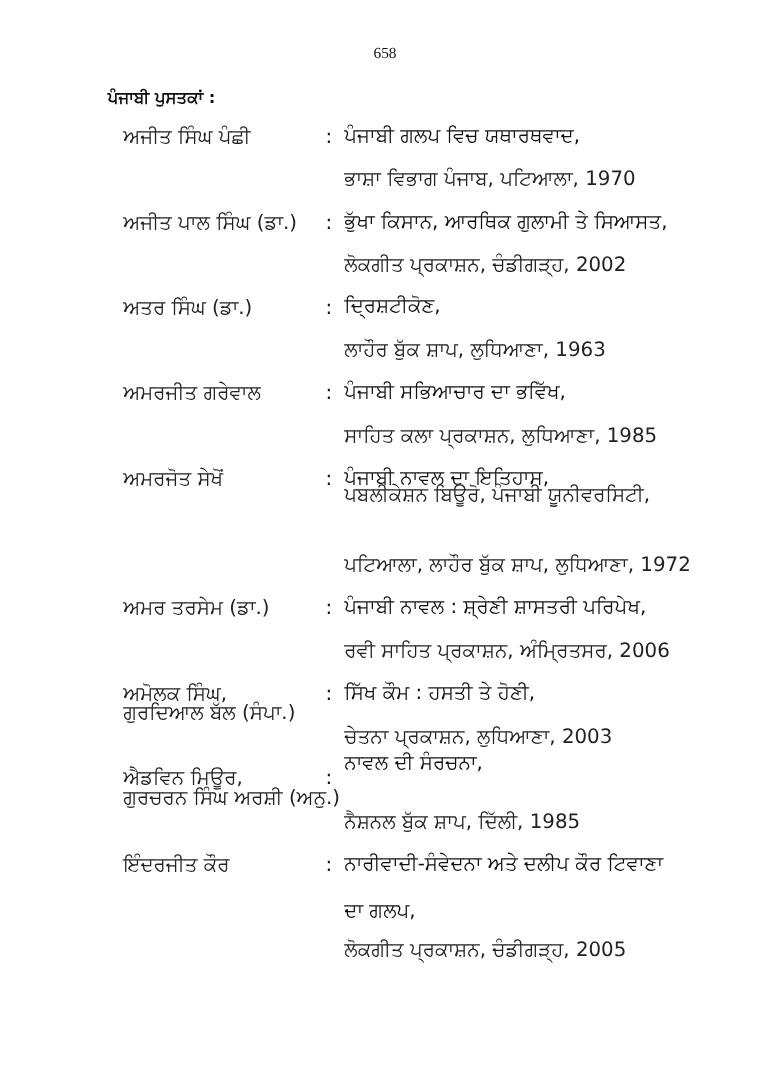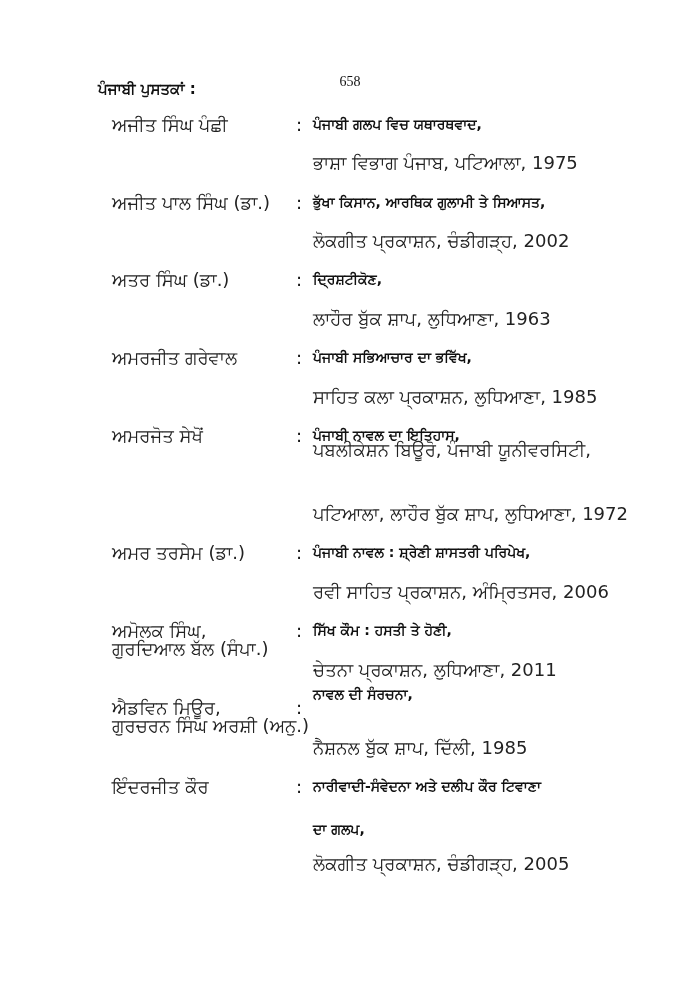--- a/index.html
+++ b/index.html
@@ -1,34 +1,34 @@
 <!DOCTYPE html>
 <html><head>
 <meta charset="utf-8">
 <style>
   html, body { margin: 0; padding: 0; background: #ffffff; }
   body { width: 700px; height: 989px; position: relative; overflow: hidden; color: #111; font-family: "DejaVu Sans", sans-serif; }
-  .page-number { position: absolute; top: 42px; left: 0; width: 700px; text-align: center; font-family: "Liberation Serif", serif; font-size: 14px; margin-top: 32px; }
+  .page-number { position: absolute; top: 42px; left: 0; width: 700px; text-align: center; font-family: "Liberation Serif", serif; font-size: 14px; }
   .heading { position: absolute; top: 80px; left: 98px; font-size: 15px; font-weight: bold; }
   .line { position: absolute; font-size: 18px; white-space: nowrap; line-height: 16px; }
   .author { left: 112px; color: #222; }
   .colon { left: 296px; }
-  .title { left: 313px; font-weight: bold; font-size: 14px; }
+  .title { left: 313px; font-weight: normal; font-size: 18px; }
   .pub { left: 313px; color: #222; }
 </style>
 </head>
 <body>
 
 <div class="page-number">658</div>
 <div class="heading">ਪੰਜਾਬੀ ਪੁਸਤਕਾਂ :</div>
 
 <div class="line author" style="top:117px">ਅਜੀਤ ਸਿੰਘ ਪੰਛੀ</div>
 <div class="line colon" style="top:117px">:</div>
 <div class="line title" style="top:116px">ਪੰਜਾਬੀ ਗਲਪ ਵਿਚ ਯਥਾਰਥਵਾਦ,</div>
-<div class="line pub" style="top:155px">ਭਾਸ਼ਾ ਵਿਭਾਗ ਪੰਜਾਬ, ਪਟਿਆਲਾ, 1975</div>
+<div class="line pub" style="top:155px">ਭਾਸ਼ਾ ਵਿਭਾਗ ਪੰਜਾਬ, ਪਟਿਆਲਾ, 1970</div>
 
 <div class="line author" style="top:195px">ਅਜੀਤ ਪਾਲ ਸਿੰਘ (ਡਾ.)</div>
 <div class="line colon" style="top:195px">:</div>
 <div class="line title" style="top:194px">ਭੁੱਖਾ ਕਿਸਾਨ, ਆਰਥਿਕ ਗੁਲਾਮੀ ਤੇ ਸਿਆਸਤ,</div>
 <div class="line pub" style="top:233px">ਲੋਕਗੀਤ ਪ੍ਰਕਾਸ਼ਨ, ਚੰਡੀਗੜ੍ਹ, 2002</div>
 
 <div class="line author" style="top:272px">ਅਤਰ ਸਿੰਘ (ਡਾ.)</div>
 <div class="line colon" style="top:272px">:</div>
 <div class="line title" style="top:271px">ਦ੍ਰਿਸ਼ਟੀਕੋਣ,</div>
 <div class="line pub" style="top:311px">ਲਾਹੌਰ ਬੁੱਕ ਸ਼ਾਪ, ਲੁਧਿਆਣਾ, 1963</div>
@@ -46,21 +46,21 @@
 
 <div class="line author" style="top:545px">ਅਮਰ ਤਰਸੇਮ (ਡਾ.)</div>
 <div class="line colon" style="top:545px">:</div>
 <div class="line title" style="top:544px">ਪੰਜਾਬੀ ਨਾਵਲ : ਸ਼੍ਰੇਣੀ ਸ਼ਾਸਤਰੀ ਪਰਿਪੇਖ,</div>
 <div class="line pub" style="top:584px">ਰਵੀ ਸਾਹਿਤ ਪ੍ਰਕਾਸ਼ਨ, ਅੰਮ੍ਰਿਤਸਰ, 2006</div>
 
 <div class="line author" style="top:623px">ਅਮੋਲਕ ਸਿੰਘ,</div>
 <div class="line author" style="top:641px">ਗੁਰਦਿਆਲ ਬੱਲ (ਸੰਪਾ.)</div>
 <div class="line colon" style="top:623px">:</div>
 <div class="line title" style="top:622px">ਸਿੱਖ ਕੌਮ : ਹਸਤੀ ਤੇ ਹੋਣੀ,</div>
-<div class="line pub" style="top:662px">ਚੇਤਨਾ ਪ੍ਰਕਾਸ਼ਨ, ਲੁਧਿਆਣਾ, 2011</div>
+<div class="line pub" style="top:662px">ਚੇਤਨਾ ਪ੍ਰਕਾਸ਼ਨ, ਲੁਧਿਆਣਾ, 2003</div>
 
 <div class="line author" style="top:700px">ਐਡਵਿਨ ਮਿਊਰ,</div>
 <div class="line author" style="top:718px">ਗੁਰਚਰਨ ਸਿੰਘ ਅਰਸ਼ੀ (ਅਨੁ.)</div>
 <div class="line colon" style="top:700px">:</div>
 <div class="line title" style="top:686px">ਨਾਵਲ ਦੀ ਸੰਰਚਨਾ,</div>
 <div class="line pub" style="top:740px">ਨੈਸ਼ਨਲ ਬੁੱਕ ਸ਼ਾਪ, ਦਿੱਲੀ, 1985</div>
 
 <div class="line author" style="top:779px">ਇੰਦਰਜੀਤ ਕੌਰ</div>
 <div class="line colon" style="top:779px">:</div>
 <div class="line title" style="top:778px">ਨਾਰੀਵਾਦੀ-ਸੰਵੇਦਨਾ ਅਤੇ ਦਲੀਪ ਕੌਰ ਟਿਵਾਣਾ</div>

